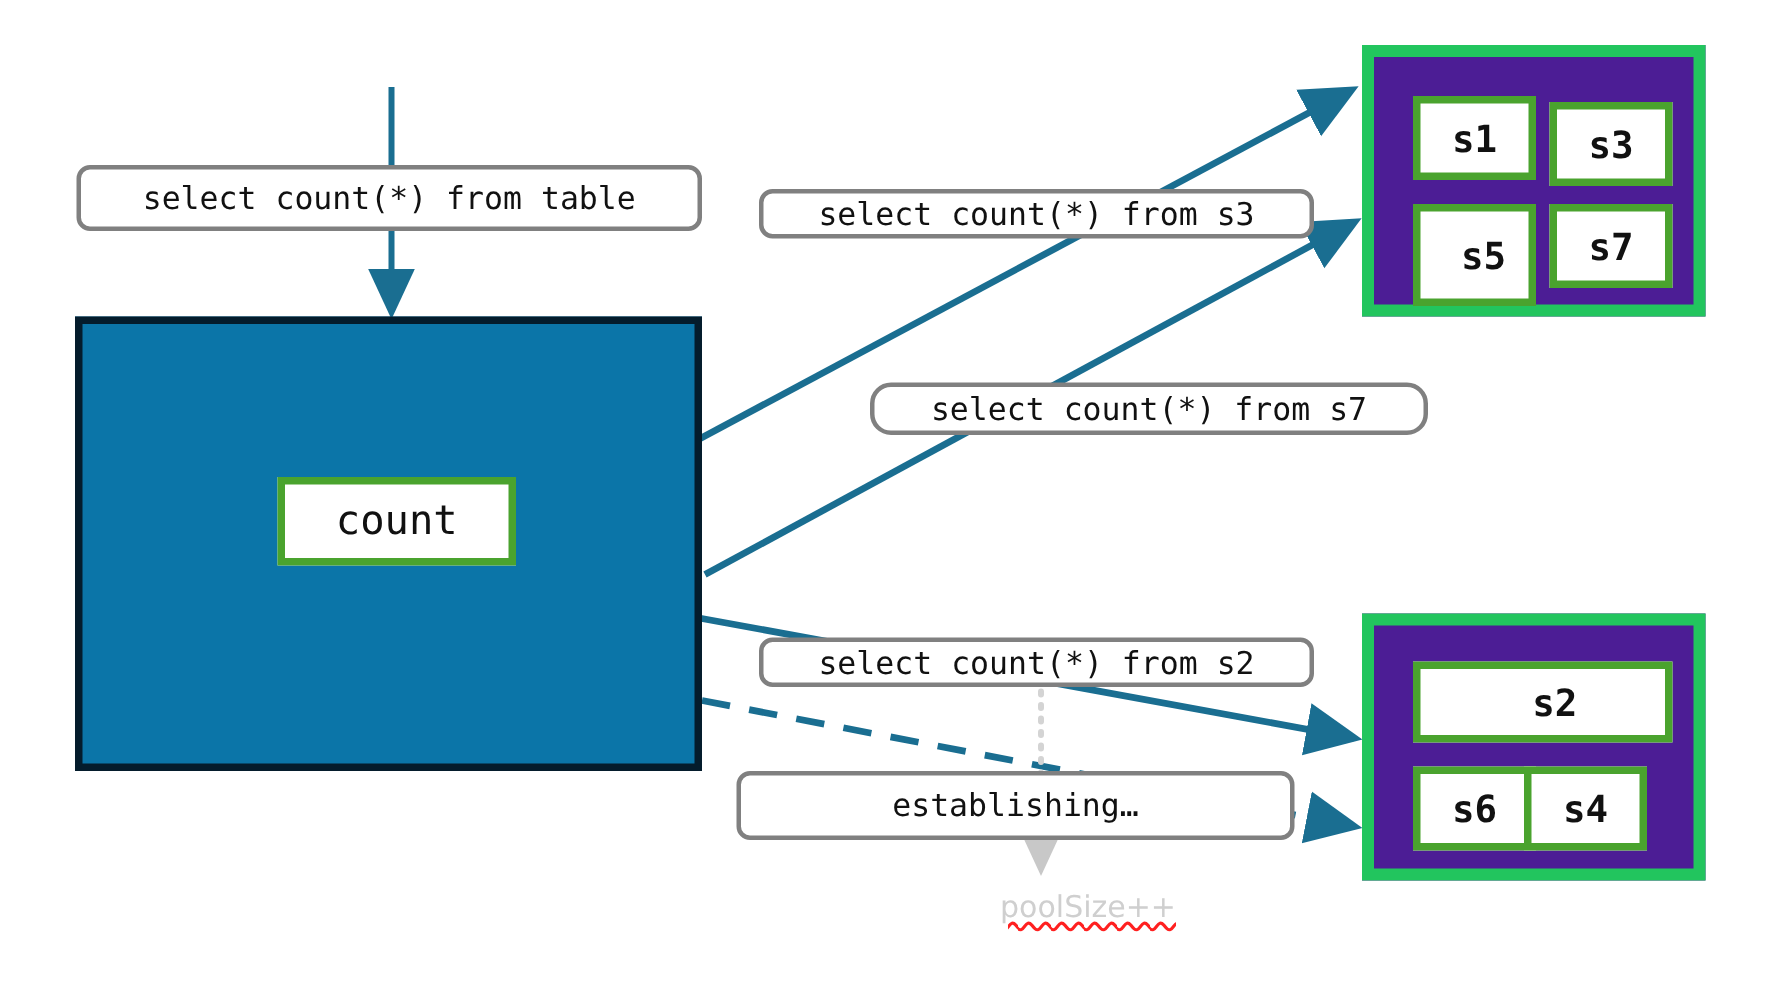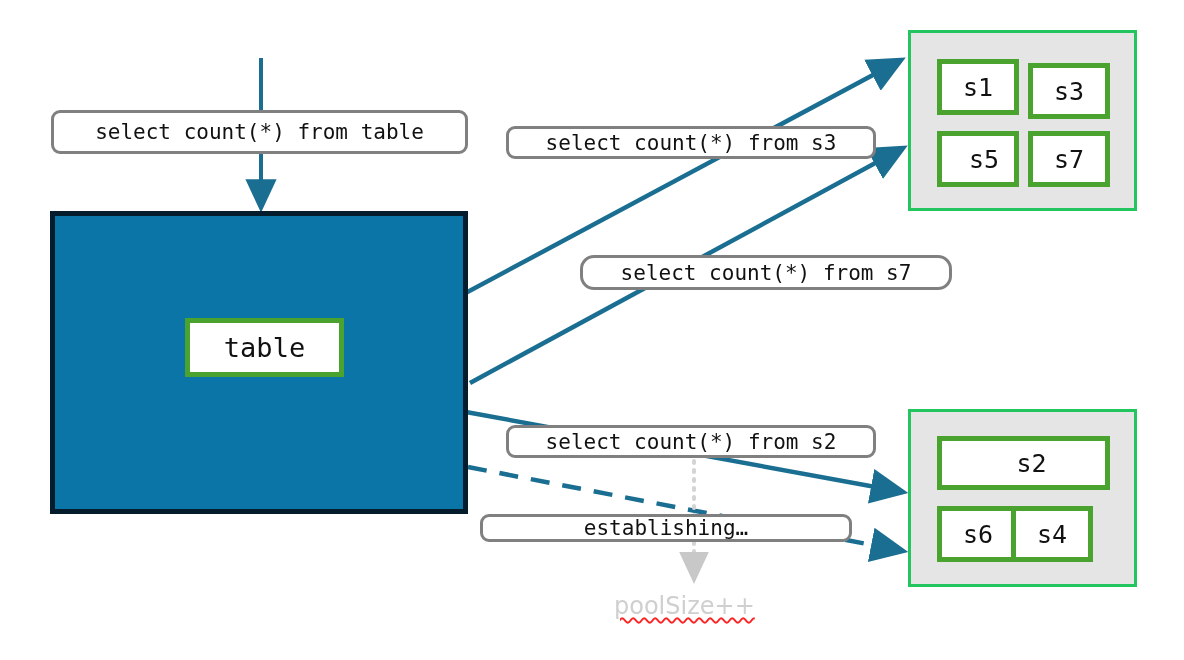--- a/index.html
+++ b/index.html
@@ -27,24 +27,25 @@
     position: absolute;
     left: 0; top: 0;
     width: 1184px;
     height: 660px;
     z-index: 1;
   }
 
   
   .panel {
     position: absolute;
-    background: #e5e5e5;
-    border: 3px solid #22c55e;
+    background: #4c1d95;
+    border: 8px solid #22c55e;
     box-sizing: border-box;
     z-index: 2;
+    font-weight: bold;
   }
 
   .shard {
     position: absolute;
     background: #ffffff;
     border: 5px solid #4aa32e;
     box-sizing: border-box;
     display: flex;
     align-items: center;
     justify-content: center;
@@ -102,23 +103,23 @@
     border-color: #cccccc;
     z-index: 4;
   }
 
   
   #poolsize {
     position: absolute;
     left: 614px;
     top: 592px;
     width: 170px;
-    text-align: left;
+    text-align: right;
     font-family: "DejaVu Sans", "Liberation Sans", sans-serif;
-    font-size: 24px;
+    font-size: 20px;
     color: #cfcfcf;
     z-index: 5;
     text-decoration: underline wavy #ff2020;
     text-decoration-thickness: 2px;
     text-underline-offset: 3px;
   }
 </style>
 </head>
 <body>
 
@@ -141,42 +142,42 @@
     <line x1="470" y1="383" x2="903" y2="148" stroke="#1a6e91" stroke-width="4.5" marker-end="url(#ah)"></line>
 
     <line x1="466" y1="412" x2="903" y2="492" stroke="#1a6e91" stroke-width="4.5" marker-end="url(#ah)"></line>
 
     <line x1="468" y1="467" x2="903" y2="551" stroke="#1a6e91" stroke-width="4.5" stroke-dasharray="19,13" marker-end="url(#ah)"></line>
 
     <line x1="694" y1="452" x2="694" y2="578" stroke="#d4d4d4" stroke-width="4" stroke-dasharray="2,7" stroke-linecap="round" marker-end="url(#ah-gray)"></line>
   </svg>
 
   <div id="table-node">
-    <div id="table-inner">table</div>
+    <div id="table-inner">count</div>
   </div>
 
   <div class="panel" style="left:908px; top:30px; width:229px; height:181px;">
     <div class="shard" style="left:26px; top:26px; width:82px; height:56px;">s1</div>
     <div class="shard" style="left:117px; top:30px; width:82px; height:56px;">s3</div>
-    <div class="shard" style="left:26px; top:98px; width:82px; height:56px;padding-left:12px;">s5</div>
+    <div class="shard" style="left:26px; top:98px; width:82px; height:68px;padding-left:12px;">s5</div>
     <div class="shard" style="left:117px; top:98px; width:82px; height:56px;">s7</div>
   </div>
 
   <div class="panel" style="left:908px; top:409px; width:229px; height:178px;">
     <div class="shard" style="left:26px; top:24px; width:173px; height:54px;padding-left:16px;">s2</div>
     <div class="shard" style="left:26px; top:94px; width:82px; height:56px;">s6</div>
     <div class="shard" style="left:100px; top:94px; width:82px; height:56px;">s4</div>
   </div>
 
   <div class="pill" style="left:51px; top:110px; width:417px; height:44px;">select count(*) from table</div>
 
 
   <div class="pill" style="left:506px; top:126px; width:370px; height:33px;">select count(*) from s3</div>
 
   <div class="pill" style="left:580px; top:255px; width:372px; height:35px;border-radius:14px;">select count(*) from s7</div>
 
   <div class="pill" style="left:506px; top:425px; width:370px; height:33px;text-align:right;">select count(*) from s2</div>
 
-  <div class="pill" style="left:480px; top:514px; width:372px; height:28px;">establishing…</div>
+  <div class="pill" style="left:491px; top:514px; width:372px; height:46px;">establishing…</div>
 
   <div id="poolsize">poolSize++</div>
 
 </div>
 
 </body></html>

